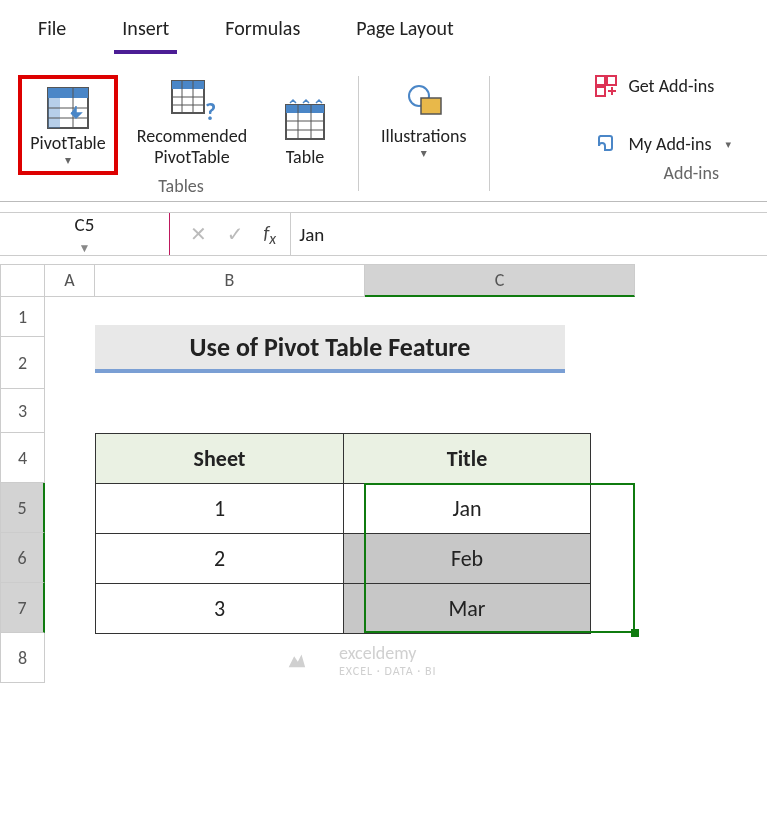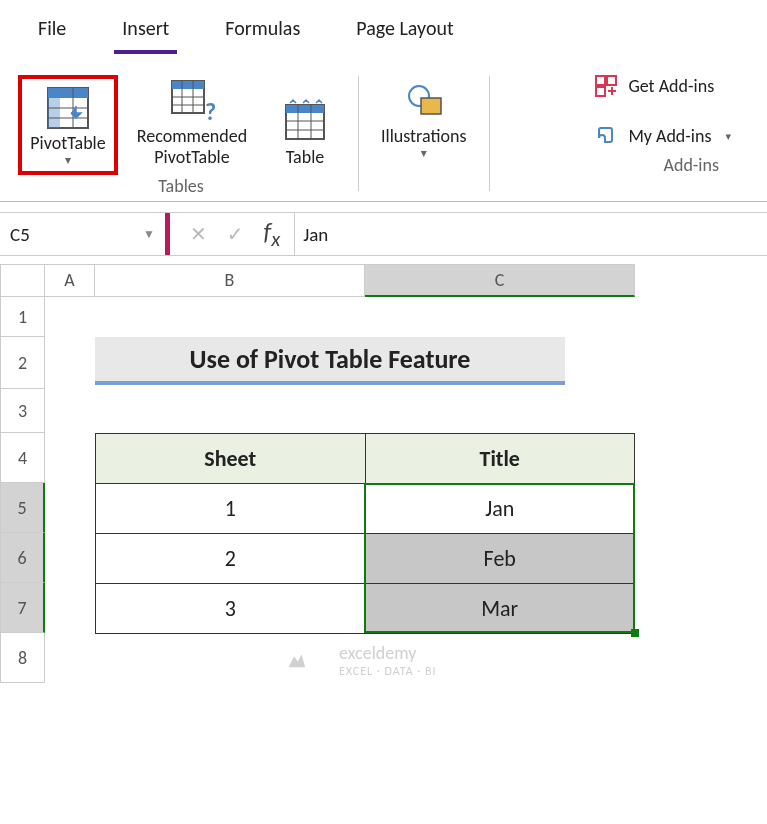--- a/index.html
+++ b/index.html
@@ -7,27 +7,27 @@
 .ribbon-tabs { display: flex; gap: 40px; padding: 12px 30px 8px 30px; font-size: 20px; }
 .ribbon-tab { padding: 4px 8px 10px 8px; cursor: pointer; position: relative; }
 .ribbon-tab.active { border-bottom: 4px solid #4c1d95; }
 .highlight-box { border: 4px solid #d00; position: absolute; pointer-events: none; }
 .ribbon-body { display: flex; padding: 8px 10px 4px 10px; border-bottom: 1px solid #bbb; }
 .ribbon-group { display: flex; flex-direction: column; align-items: center; padding: 0 12px; }
 .ribbon-group-items { display: flex; align-items: flex-end; gap: 8px; }
 .ribbon-btn-large { display: flex; flex-direction: column; align-items: center; padding: 6px 4px; font-size: 18px; line-height: 1.15; text-align: center; min-width: 92px; }
 .ribbon-btn-large .icon { width: 50px; height: 50px; display: flex; align-items: center; justify-content: center; }
 .ribbon-group-label { font-size: 18px; color: #666; margin-top: 2px; }
-.ribbon-side { display: flex; flex-direction: column; justify-content: center; gap: 26px; padding: 4px 14px; font-size: 18px; }
+.ribbon-side { display: flex; flex-direction: column; justify-content: center; gap: 34px; padding: 4px 14px; font-size: 18px; }
 .ribbon-side-row { display: flex; align-items: center; gap: 10px; }
 .sep-vert { width: 1px; background: #ccc; align-self: stretch; margin: 6px 6px; }
 .formula-bar { display: flex; align-items: center; border-top: 1px solid #ccc; border-bottom: 1px solid #ccc; height: 44px; margin-top: 10px; }
-.name-box { width: 170px; border-right: 5px solid #be185d; display: flex; align-items: center; justify-content: space-between; padding: 0 10px; font-size: 19px; height: 100%; }
+.name-box { width: 170px; border-right: 1px solid #be185d; display: flex; align-items: center; justify-content: space-between; padding: 0 10px; font-size: 19px; height: 100%; flex-direction: column; }
 .fx-buttons { display: flex; align-items: center; gap: 20px; padding: 0 20px; color: #888; font-size: 20px; }
-.fx-label { font-style: italic; font-size: 25px; color: #444; padding-right: 14px; }
+.fx-label { font-style: italic; font-size: 19px; color: #444; padding-right: 14px; }
 .fx-val { font-size: 19px; padding-left: 8px; flex: 1; }
 .grid-area { position: relative; margin-top: 8px; }
 .col-header { border: 1px solid #ccc; border-left: none; text-align: center; font-size: 18px; color: #555; padding: 4px 0; background: #fff; }
 .col-header:first-child { border-left: 1px solid #ccc; }
 .col-header.sel { background: #d3d3d3; border-bottom: 2px solid #0f7b0f; }
 .row-area { display: flex; }
 .row-headers { display: flex; flex-direction: column; width: 45px; }
 .row-header { border: 1px solid #ccc; border-top: none; text-align: center; font-size: 18px; color: #555; display: flex; align-items: center; justify-content: center; }
 .row-header.sel { background: #d3d3d3; border-right: 2px solid #0f7b0f; }
 .cells { position: relative; flex: 1; }
@@ -179,23 +179,23 @@
       <div class="row-header" style="height:40px;">1</div>
       <div class="row-header" style="height:52px;">2</div>
       <div class="row-header" style="height:44px;">3</div>
       <div class="row-header" style="height:50px;">4</div>
       <div class="row-header sel" style="height:50px;">5</div>
       <div class="row-header sel" style="height:50px;">6</div>
       <div class="row-header sel" style="height:50px;">7</div>
       <div class="row-header" style="height:50px;">8</div>
     </div>
     <div class="cells">
-      <div class="title-cell" style="left:50px;top:40px;width:470px;height:48px;">Use of Pivot Table Feature</div>
-
-      <table class="tbl" style="left:50px;top:136px;width:540px;">
+      <div class="title-cell" style="left:50px;top:28px;width:470px;height:48px;">Use of Pivot Table Feature</div>
+
+      <table class="tbl" style="left:50px;top:136px;width:496px;">
         <tbody>
             <tr style="height:50px;">
           <th style="width:270px;">Sheet</th>
           <th style="width:270px;">Title</th>
         </tr>
         <tr style="height:50px;">
           <td>1</td>
           <td class="active-cell">Jan</td>
         </tr>
         <tr style="height:50px;">

